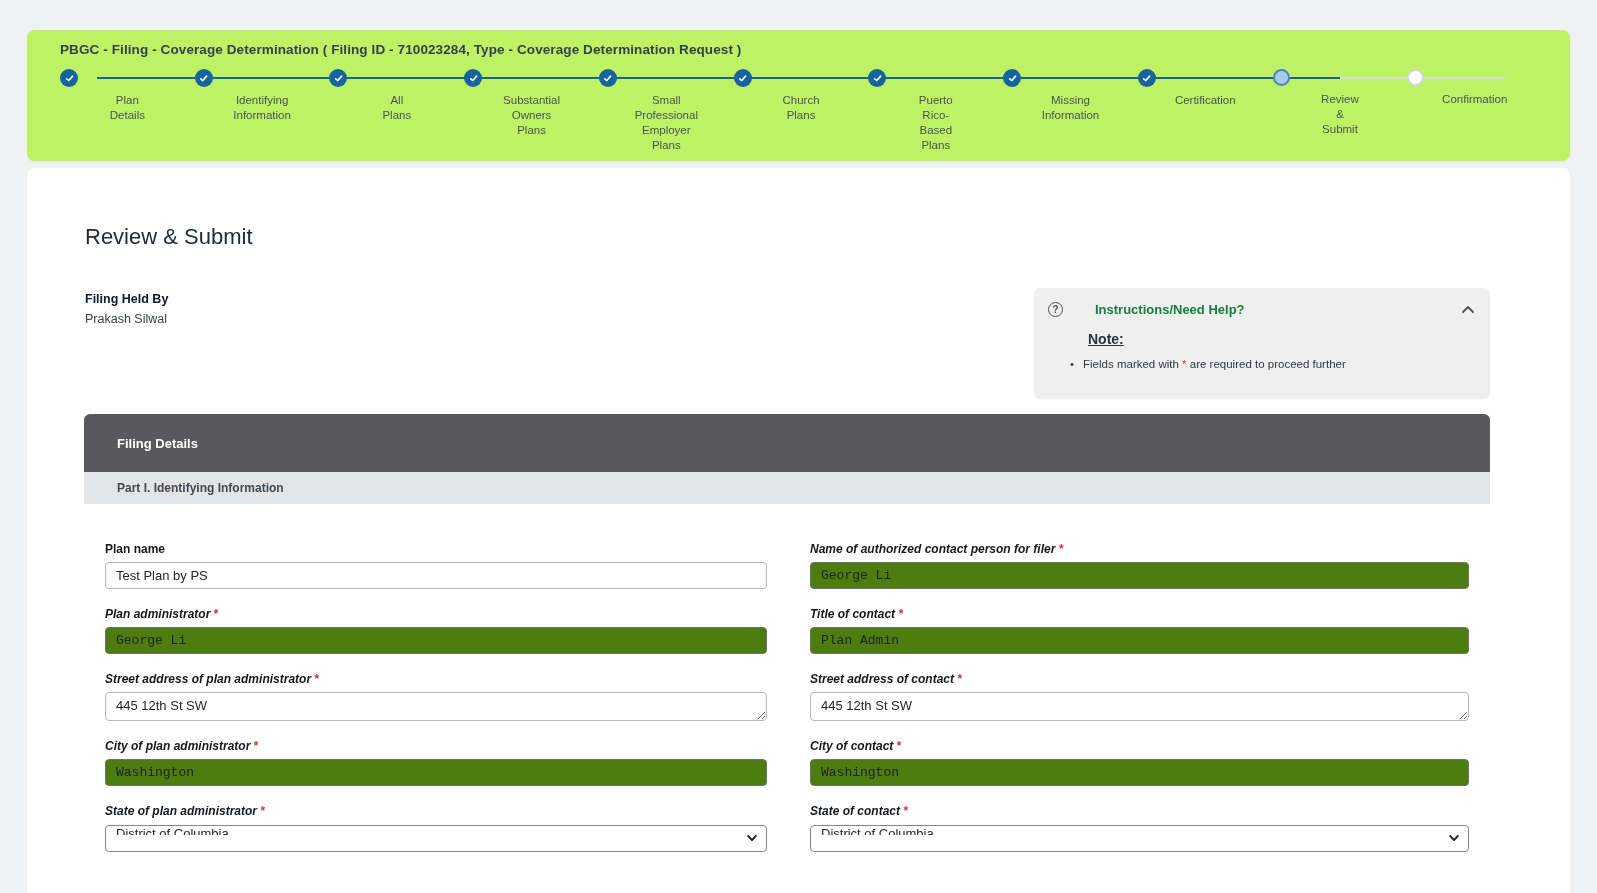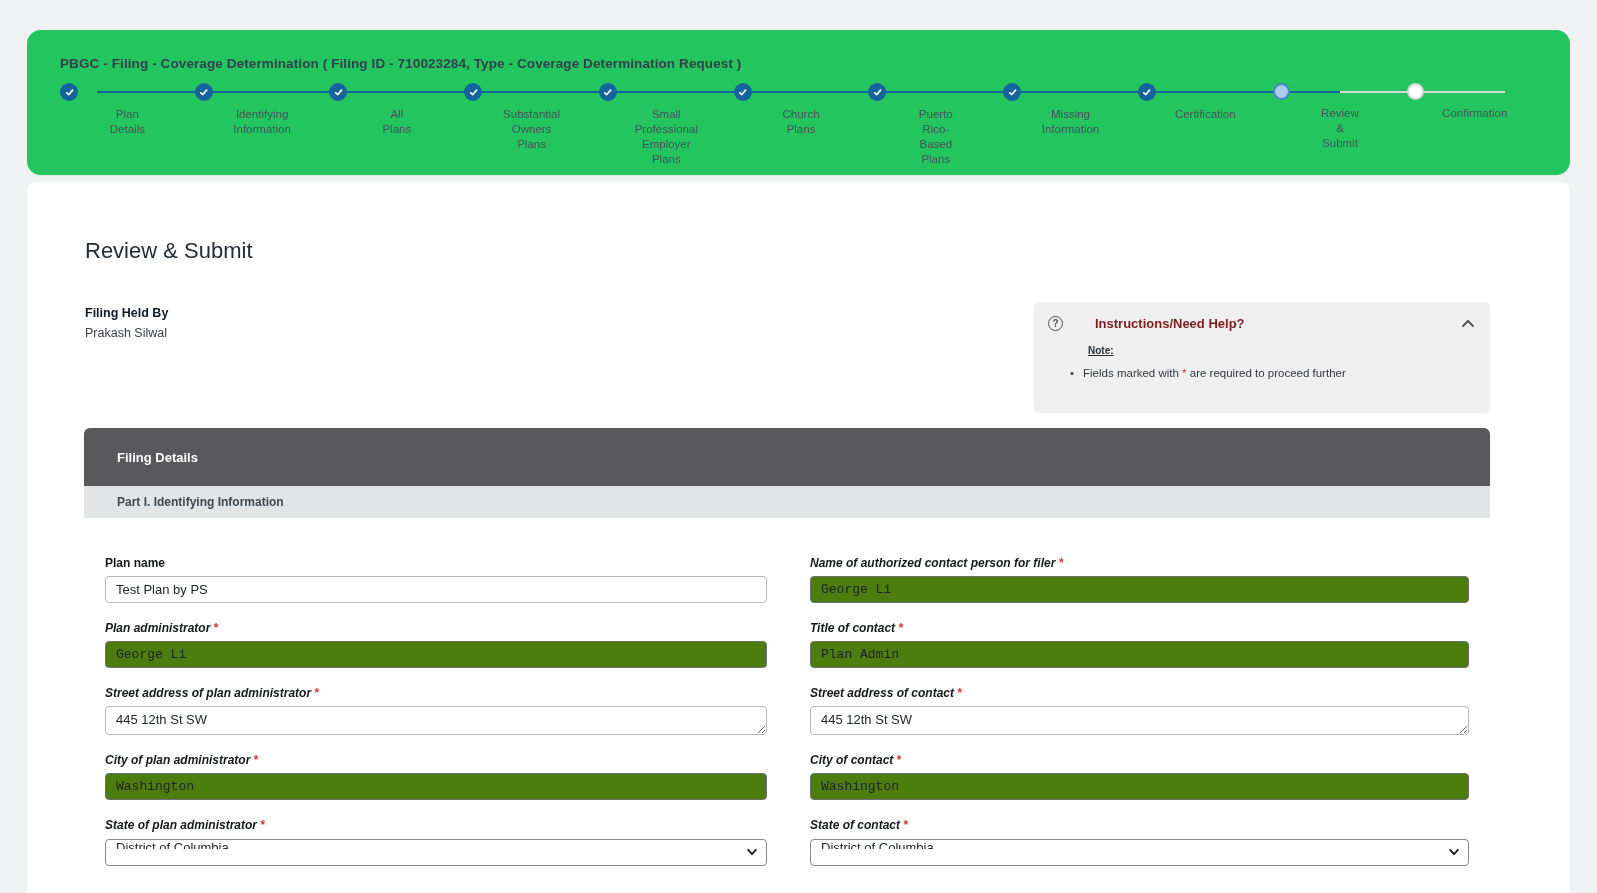--- a/index.html
+++ b/index.html
@@ -6,23 +6,23 @@
   html, body { width: 1597px; height: 893px; overflow: hidden; }
   body {
     background: #f0f1f2;
     font-family: "Liberation Sans", sans-serif;
     color: #21262a;
   }
 
   
   .stepper-card {
     margin: 30px 27px 0 27px;
-    background: #22c55e;
-    border-radius: 14px;
-    padding: 26px 28px 8px 33px;
+    background: #bef264;
+    border-radius: 8px;
+    padding: 12px 28px 8px 33px;
     box-shadow: 0 1px 2px rgba(0,0,0,.05);
   }
   .app-title {
     font-weight: 700;
     font-size: 13.5px;
     color: #33424d;
     letter-spacing: .1px;
   }
   .steps { display: flex; margin-top: 12px; }
   .step {
@@ -87,23 +87,23 @@
     box-shadow: 0 1px 2px rgba(0,0,0,.08);
   }
   .help-head { display: flex; align-items: center; padding: 14px 15px 0 14px; }
   .q-icon {
     width: 15px; height: 15px; border-radius: 50%;
     border: 1.5px solid #4c5258;
     color: #4c5258; font-size: 10px; font-weight: 700;
     display: flex; align-items: center; justify-content: center;
     flex: none;
   }
-  .help-title { margin-left: 8px; font-weight: 700; font-size: 13px; color: #7f1d1d; padding-left: 24px; }
+  .help-title { margin-left: 8px; font-weight: 700; font-size: 13px; color: #15803d; padding-left: 24px; }
   .help-chevron { margin-left: auto; cursor: pointer; display: flex; }
-  .help-note { margin: 14px 8px 0 14px; font-weight: 700; font-size: 10px; color: #2b3238; text-decoration: underline; padding-left: 40px; }
+  .help-note { margin: 14px 8px 0 14px; font-weight: 700; font-size: 14px; color: #2b3238; text-decoration: underline; padding-left: 40px; }
   .help-bullet { margin: 11px 0 0 36px; font-size: 11.5px; color: #33393f; }
   .help-bullet::before { content: "•"; margin-right: 9px; color: #33393f; }
   .req-star { color: #d6362c; }
 
   
   .filing-bar {
     margin: 88px 80px 0 57px;
     height: 58px;
     background: #59595b;
     border-radius: 6px 6px 0 0;

